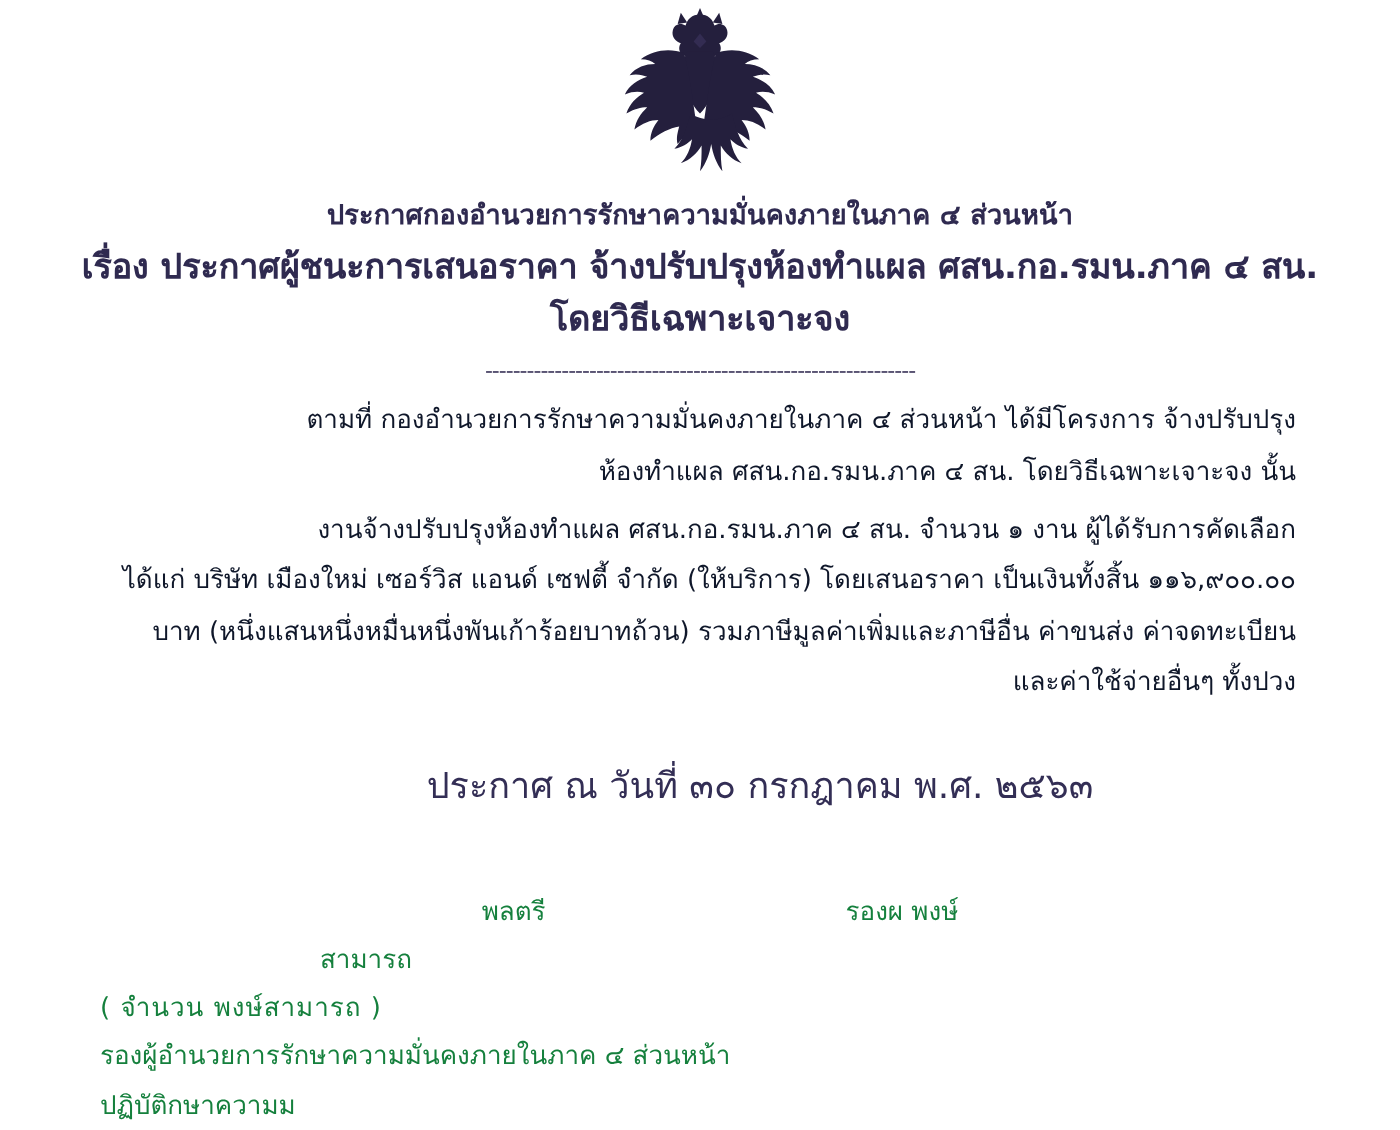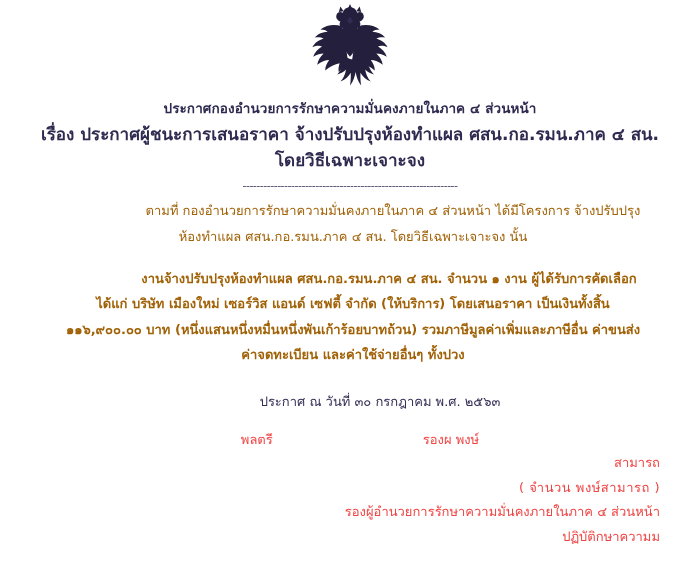--- a/index.html
+++ b/index.html
@@ -55,53 +55,52 @@
     font-size: 11px;
     color: #4a4466;
     letter-spacing: -0.5px;
     margin-top: 6px;
     margin-bottom: 6px;
     white-space: nowrap;
     overflow: hidden;
   }
   .body-text {
     font-size: 13px;
-    color: #a16207;
+    color: #0f172a;
     line-height: 1.95;
     padding: 0 12px 0 18px;
-    text-align: center;
+    text-align: right;
   }
   .para {
     margin: 0;
     text-indent: 0;
   }
   .para + .para {
-    margin-top: 17px;
-    font-weight: bold;
+    margin-top: 4px;
   }
   .indent {
     display: inline-block;
     width: 80px;
   }
   .indent-sm {
     display: inline-block;
     width: 72px;
   }
   .date-line {
     text-align: center;
-    font-size: 13px;
+    font-size: 18px;
     color: #332e55;
     margin-top: 24px;
     padding-left: 60px;
   }
   .signature-block {
-    margin-top: 16px;
-    text-align: right;
+    margin-top: 38px;
+    text-align: left;
     font-size: 13px;
-    color: #ef4444;
+    color: #15803d;
     line-height: 1.85;
   }
   .sign-row {
     display: flex;
     justify-content: center;
     gap: 150px;
     padding-left: 20px;
   }
   .sign-name2 {
     padding-left: 120px;

